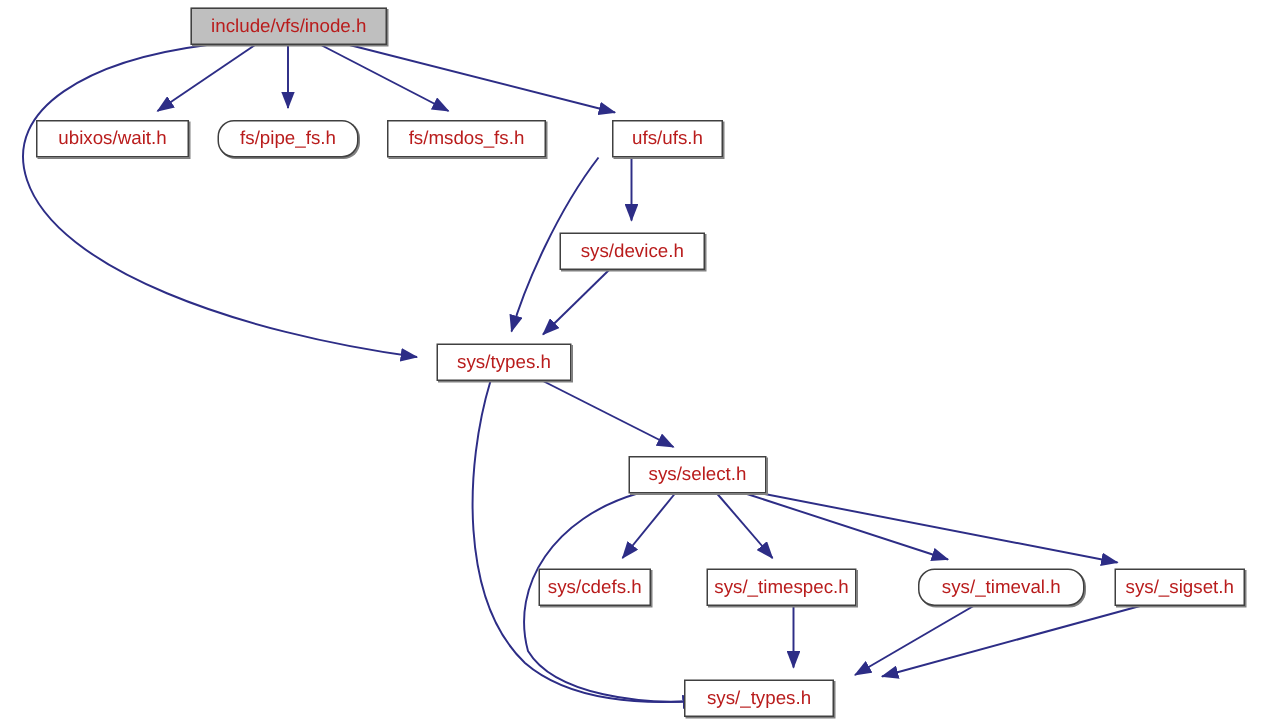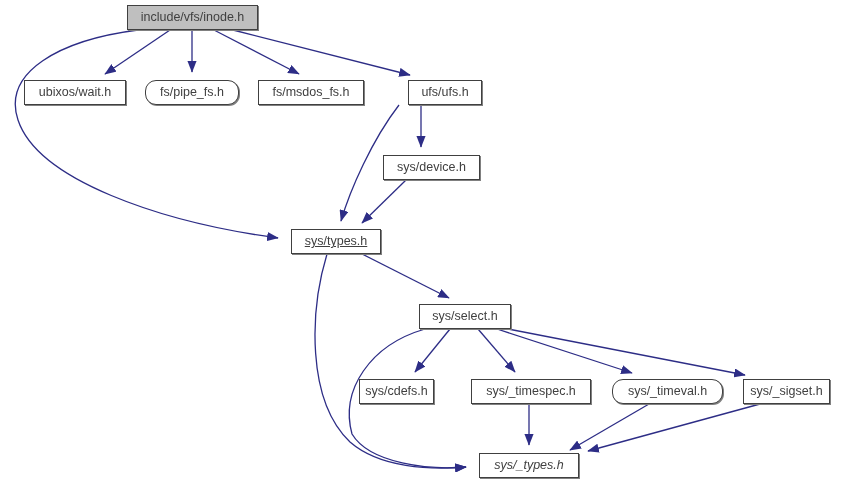--- a/index.html
+++ b/index.html
@@ -21,21 +21,21 @@
   .gnode{
     position:absolute;
     box-sizing:border-box;
     background:#ffffff;
     border:1px solid #404040;
     box-shadow:1px 1px 0 0 #808080;
     display:flex;
     align-items:center;
     justify-content:center;
     white-space:nowrap;
-    color:#404040;
+    color:#b91c1c;
     font-size:12.5px;
     line-height:1;
     letter-spacing:0px;
     z-index:5;
   }
   .gnode.highlight{
     background:#bfbfbf;
   }
   .gnode .nlabel{
     display:block;
@@ -83,38 +83,38 @@
       </div>
       <div class="gnode" style="left: 145px; top: 80px; width: 94px; height: 25px; border-color: rgb(64, 64, 64); background: rgb(255, 255, 255); border-radius: 11px;">
         <span class="nlabel">fs/pipe_fs.h</span>
       </div>
       <div class="gnode" style="left: 258px; top: 80px; width: 106px; height: 25px; border-color: rgb(64, 64, 64); background: rgb(255, 255, 255);">
         <span class="nlabel">fs/msdos_fs.h</span>
       </div>
       <div class="gnode" style="left: 384px; top: 80px; width: 74px; height: 25px; border-color: rgb(64, 64, 64); background: rgb(255, 255, 255); margin-left: 24px;">
         <span class="nlabel">ufs/ufs.h</span>
       </div>
-      <div class="gnode" style="left: 383px; top: 155px; width: 97px; height: 25px; border-color: rgb(64, 64, 64); background: rgb(255, 255, 255);">
+      <div class="gnode" style="left: 373px; top: 155px; width: 97px; height: 25px; border-color: rgb(64, 64, 64); background: rgb(255, 255, 255);">
         <span class="nlabel">sys/device.h</span>
       </div>
-      <div class="gnode" style="left: 291px; top: 229px; width: 90px; height: 25px; border-color: rgb(64, 64, 64); background: rgb(255, 255, 255); text-decoration: underline;">
+      <div class="gnode" style="left: 291px; top: 229px; width: 90px; height: 25px; border-color: rgb(64, 64, 64); background: rgb(255, 255, 255);">
         <span class="nlabel">sys/types.h</span>
       </div>
       <div class="gnode" style="left: 419px; top: 304px; width: 92px; height: 25px; border-color: rgb(64, 64, 64); background: rgb(255, 255, 255);">
         <span class="nlabel">sys/select.h</span>
       </div>
       <div class="gnode" style="left: 359px; top: 379px; width: 75px; height: 25px; border-color: rgb(64, 64, 64); background: rgb(255, 255, 255);">
         <span class="nlabel">sys/cdefs.h</span>
       </div>
-      <div class="gnode" style="left: 471px; top: 379px; width: 120px; height: 25px; border-color: rgb(64, 64, 64); background: rgb(255, 255, 255);">
+      <div class="gnode" style="left: 471px; top: 379px; width: 100px; height: 25px; border-color: rgb(64, 64, 64); background: rgb(255, 255, 255);">
         <span class="nlabel">sys/_timespec.h</span>
       </div>
       <div class="gnode" style="left: 612px; top: 379px; width: 111px; height: 25px; border-color: rgb(64, 64, 64); background: rgb(255, 255, 255); border-radius: 11px;">
         <span class="nlabel">sys/_timeval.h</span>
       </div>
       <div class="gnode" style="left: 743px; top: 379px; width: 87px; height: 25px; border-color: rgb(64, 64, 64); background: rgb(255, 255, 255);">
         <span class="nlabel">sys/_sigset.h</span>
       </div>
-      <div class="gnode" style="left: 479px; top: 453px; width: 100px; height: 25px; border-color: rgb(64, 64, 64); background: rgb(255, 255, 255); font-style: italic;">
+      <div class="gnode" style="left: 456px; top: 453px; width: 100px; height: 25px; border-color: rgb(64, 64, 64); background: rgb(255, 255, 255);">
         <span class="nlabel">sys/_types.h</span>
       </div>
     </div>
 </div>
 
 </body></html>

